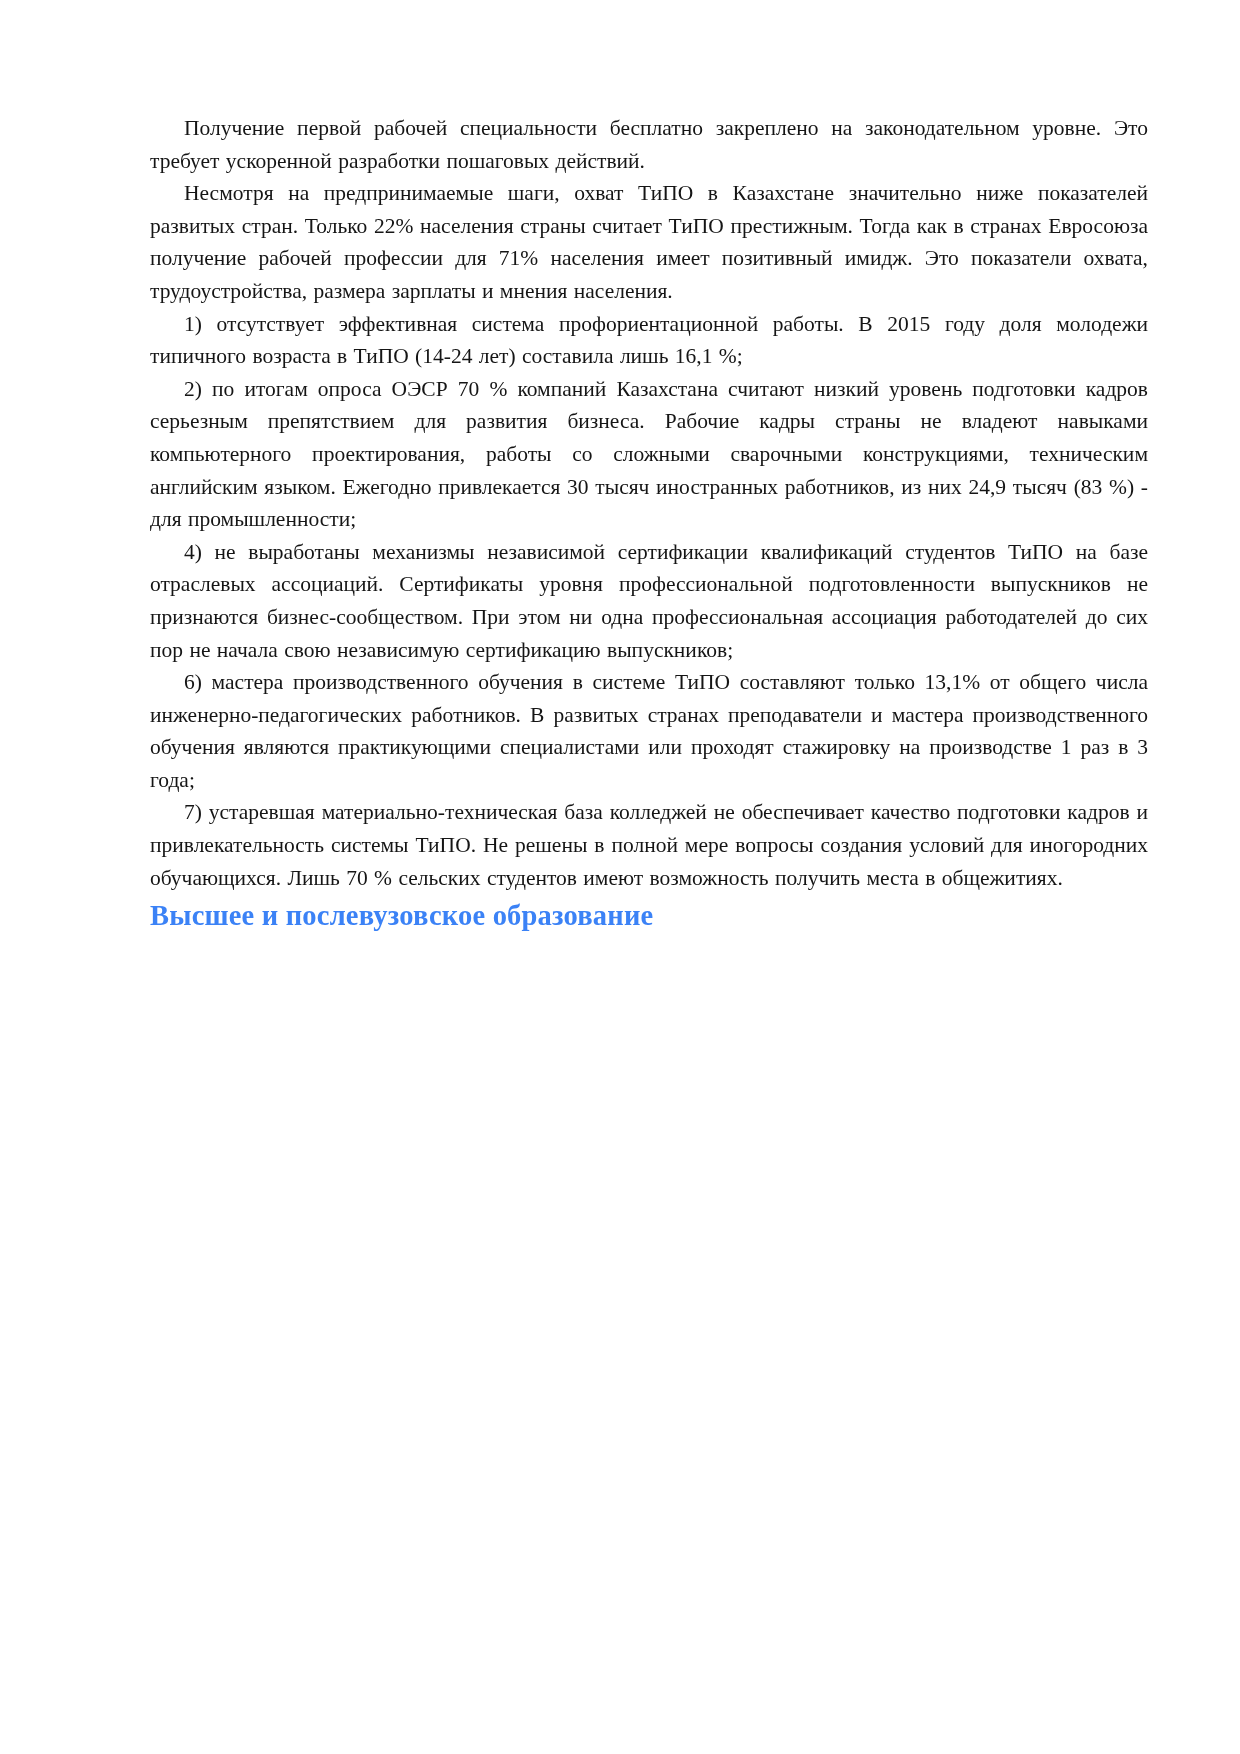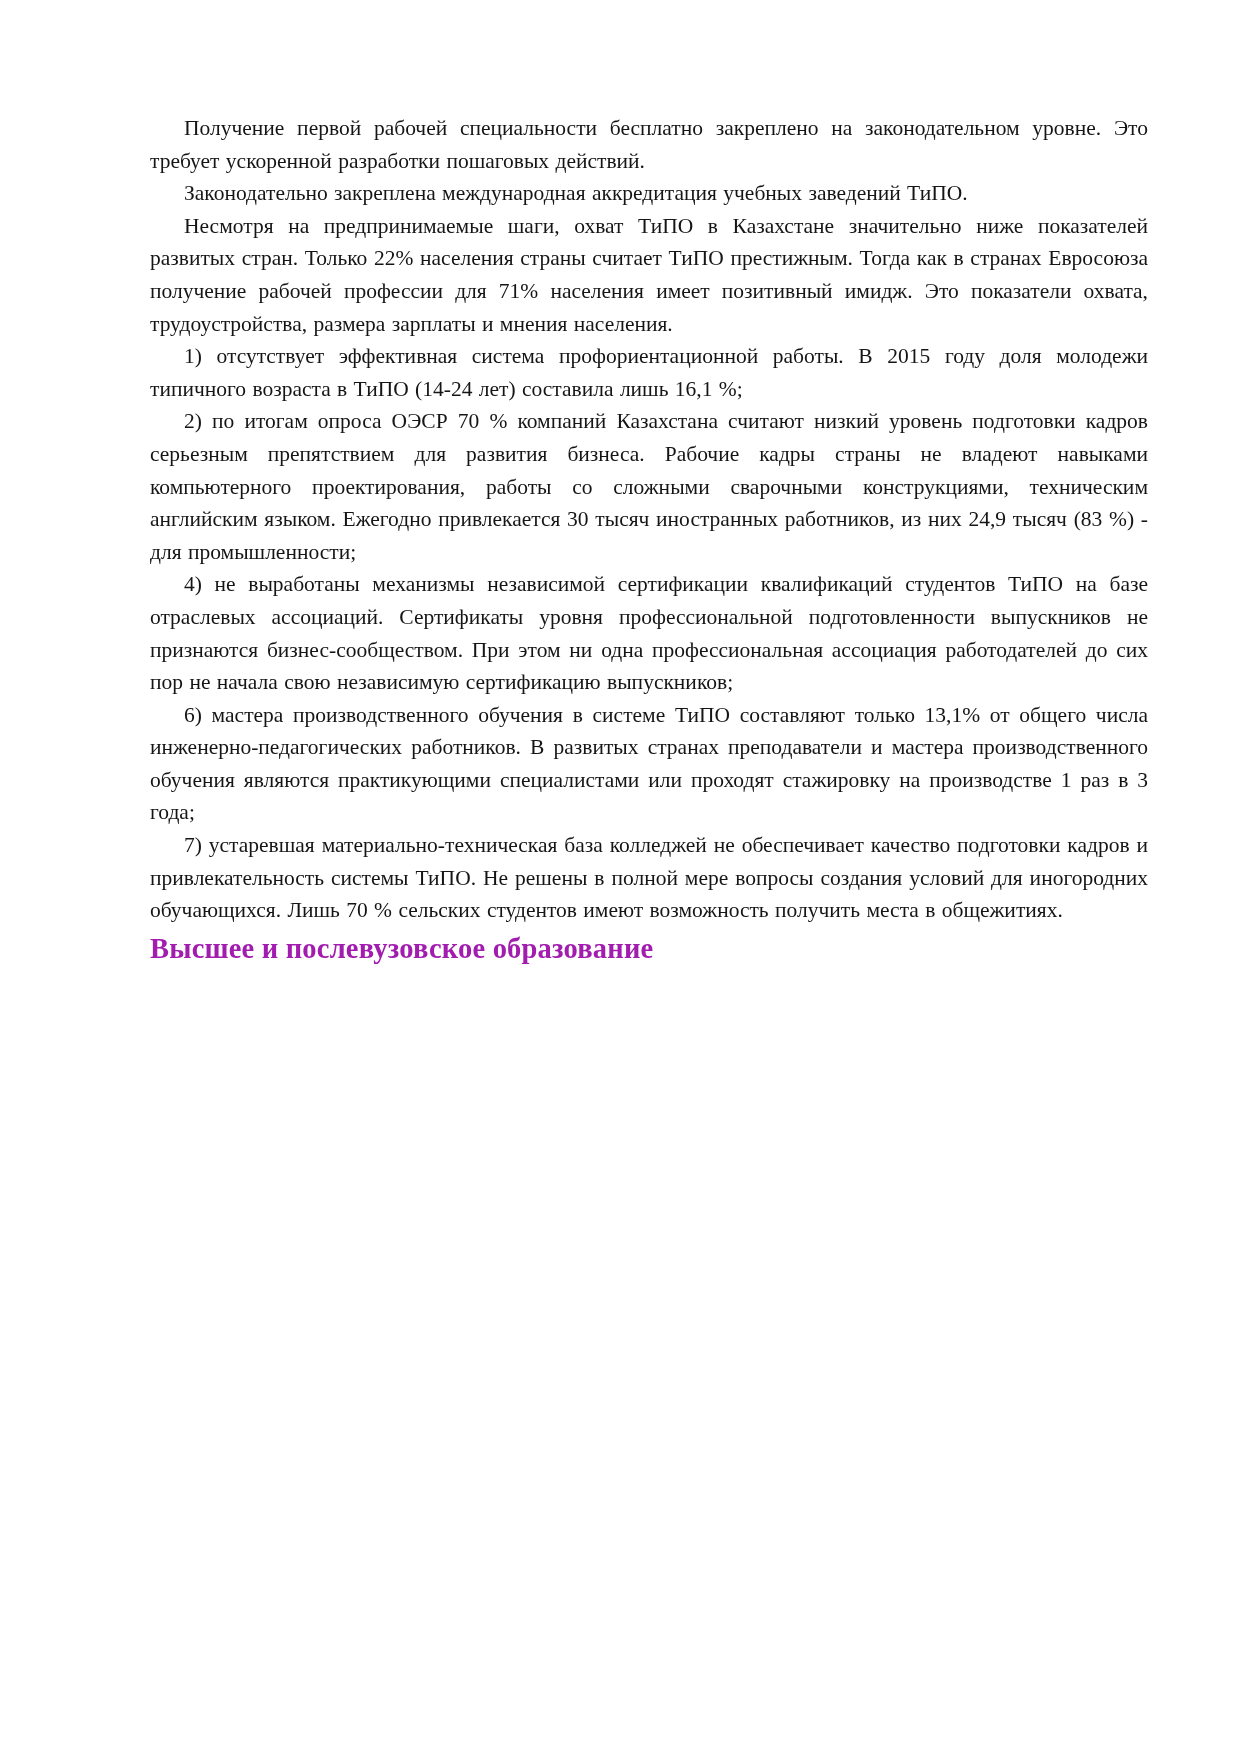--- a/index.html
+++ b/index.html
@@ -27,30 +27,29 @@
     word-spacing: 1px;
   }
   .section-heading {
     margin: 3px 0 3px 0;
     font-size: 28.5px;
     line-height: 38px;
     font-weight: bold;
     text-align: left;
     text-indent: 0;
     letter-spacing: 0.2px;
-    color: #a21caf;
+    color: #3b82f6;
   }
 </style>
 </head>
 <body>
 
 <div class="page">
   <div class="body-text">
     <p>Получение первой рабочей специальности бесплатно закреплено на законодательном уровне. Это требует ускоренной разработки пошаговых действий.</p>
-    <p>Законодательно закреплена международная аккредитация учебных заведений ТиПО.</p>
     <p>Несмотря на предпринимаемые шаги, охват ТиПО в Казахстане значительно ниже показателей развитых стран. Только 22% населения страны считает ТиПО престижным. Тогда как в странах Евросоюза получение рабочей профессии для 71% населения имеет позитивный имидж. Это показатели охвата, трудоустройства, размера зарплаты и мнения населения.</p>
     <p>1) отсутствует эффективная система профориентационной работы. В 2015 году доля молодежи типичного возраста в ТиПО (14-24 лет) составила лишь 16,1 %;</p>
     <p>2) по итогам опроса ОЭСР 70 % компаний Казахстана считают низкий уровень подготовки кадров серьезным препятствием для развития бизнеса. Рабочие кадры страны не владеют навыками компьютерного проектирования, работы со сложными сварочными конструкциями, техническим английским языком. Ежегодно привлекается 30 тысяч иностранных работников, из них 24,9 тысяч (83 %) - для промышленности;</p>
     <p>4) не выработаны механизмы независимой сертификации квалификаций студентов ТиПО на базе отраслевых ассоциаций. Сертификаты уровня профессиональной подготовленности выпускников не признаются бизнес-сообществом. При этом ни одна профессиональная ассоциация работодателей до сих пор не начала свою независимую сертификацию выпускников;</p>
     <p>6) мастера производственного обучения в системе ТиПО составляют только 13,1% от общего числа инженерно-педагогических работников. В развитых странах преподаватели и мастера производственного обучения являются практикующими специалистами или проходят стажировку на производстве 1 раз в 3 года;</p>
     <p>7) устаревшая материально-техническая база колледжей не обеспечивает качество подготовки кадров и привлекательность системы ТиПО. Не решены в полной мере вопросы создания условий для иногородних обучающихся. Лишь 70 % сельских студентов имеют возможность получить места в общежитиях.</p>
 
     <h1 class="section-heading">Высшее и послевузовское образование</h1>
 
   </div>

